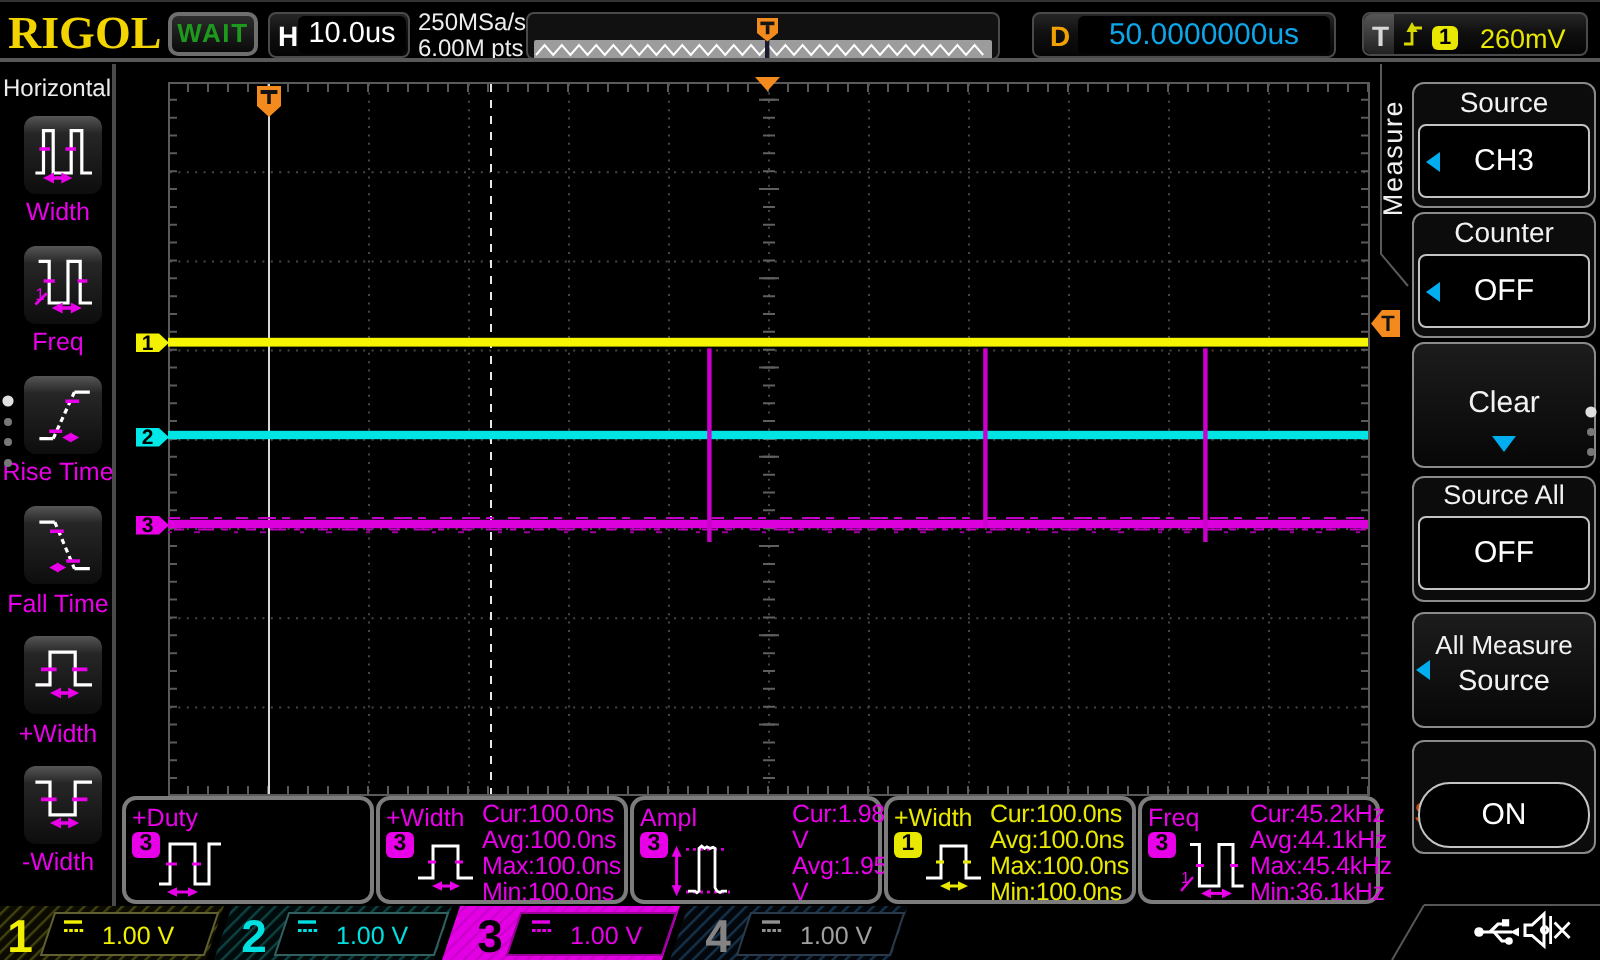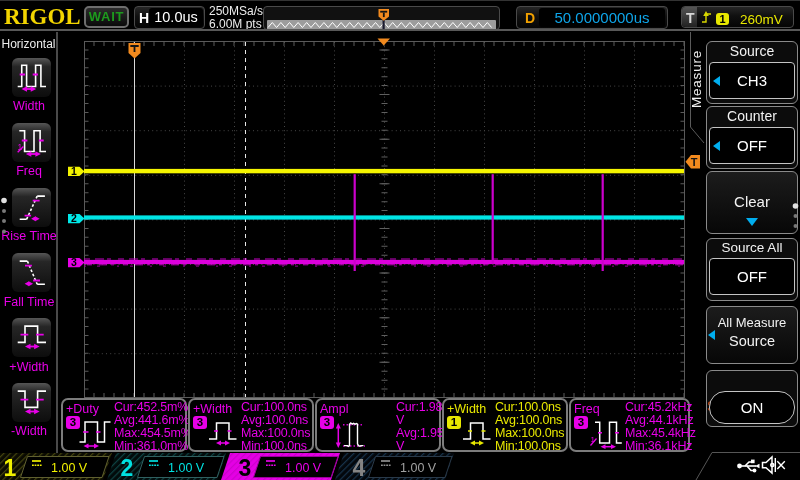--- a/index.html
+++ b/index.html
@@ -246,21 +246,20 @@
 <div class="ab" style="left:61px;top:398px;width:122px;height:50px;border:2px solid #7c7c7c;border-radius:7px;background:#000;color:#e800e8;">
   <div class="ab" style="left:3px;top:2px;font-size:12.5px;">+Duty</div>
   <div class="ab" style="left:3px;top:16px;width:14px;height:13px;background:#e800e8;border-radius:3px;color:#000;font-weight:bold;font-size:11.5px;line-height:13px;text-align:center;">3</div>
   <svg class="ab" style="left:15px;top:17px;" width="36" height="34" viewBox="0 0 36 34">
     <path d="M1.5 25 h5.5 v-20 h12.5 v20 h7 v-20 h6" stroke="#fff" stroke-width="1.5" fill="none"></path>
     <path d="M5 15 h5.5 M18 15 h4.5" stroke="#e800e8" stroke-width="1.5" fill="none"></path>
     <path d="M8.5 29 h9.5" stroke="#e800e8" stroke-width="1.5" fill="none"></path>
     <polygon points="5.5,29 10.5,26.6 10.5,31.4" fill="#e800e8"></polygon>
         <polygon points="21,29 16,26.6 16,31.4" fill="#e800e8"></polygon>
   </svg>
-  <div class="ab" style="left:51px;top:1px;font-size:12.5px;line-height:12.9px;letter-spacing:-0.2px;">Cur:452.5m%<br>Avg:441.6m%<br>Max:454.5m%<br>Min:361.0m%</div>
 </div>
 <div class="ab" style="left:188px;top:398px;width:122px;height:50px;border:2px solid #7c7c7c;border-radius:7px;background:#000;color:#e800e8;">
   <div class="ab" style="left:3px;top:2px;font-size:12.5px;">+Width</div>
   <div class="ab" style="left:3px;top:16px;width:14px;height:13px;background:#e800e8;border-radius:3px;color:#000;font-weight:bold;font-size:11.5px;line-height:13px;text-align:center;">3</div>
   <svg class="ab" style="left:15px;top:17px;" width="36" height="34" viewBox="0 0 36 34">
     <path d="M4 22 h7.5 v-16 h12.5 v16 h7.5" stroke="#fff" stroke-width="1.5" fill="none"></path>
     <path d="M9 14 h4 M22.5 14 h4" stroke="#e800e8" stroke-width="1.5" fill="none"></path>
     <path d="M14.5 26 h7" stroke="#e800e8" stroke-width="1.5" fill="none"></path>
     <polygon points="11,26 16,23.6 16,28.4" fill="#e800e8"></polygon>
         <polygon points="25,26 20,23.6 20,28.4" fill="#e800e8"></polygon>

